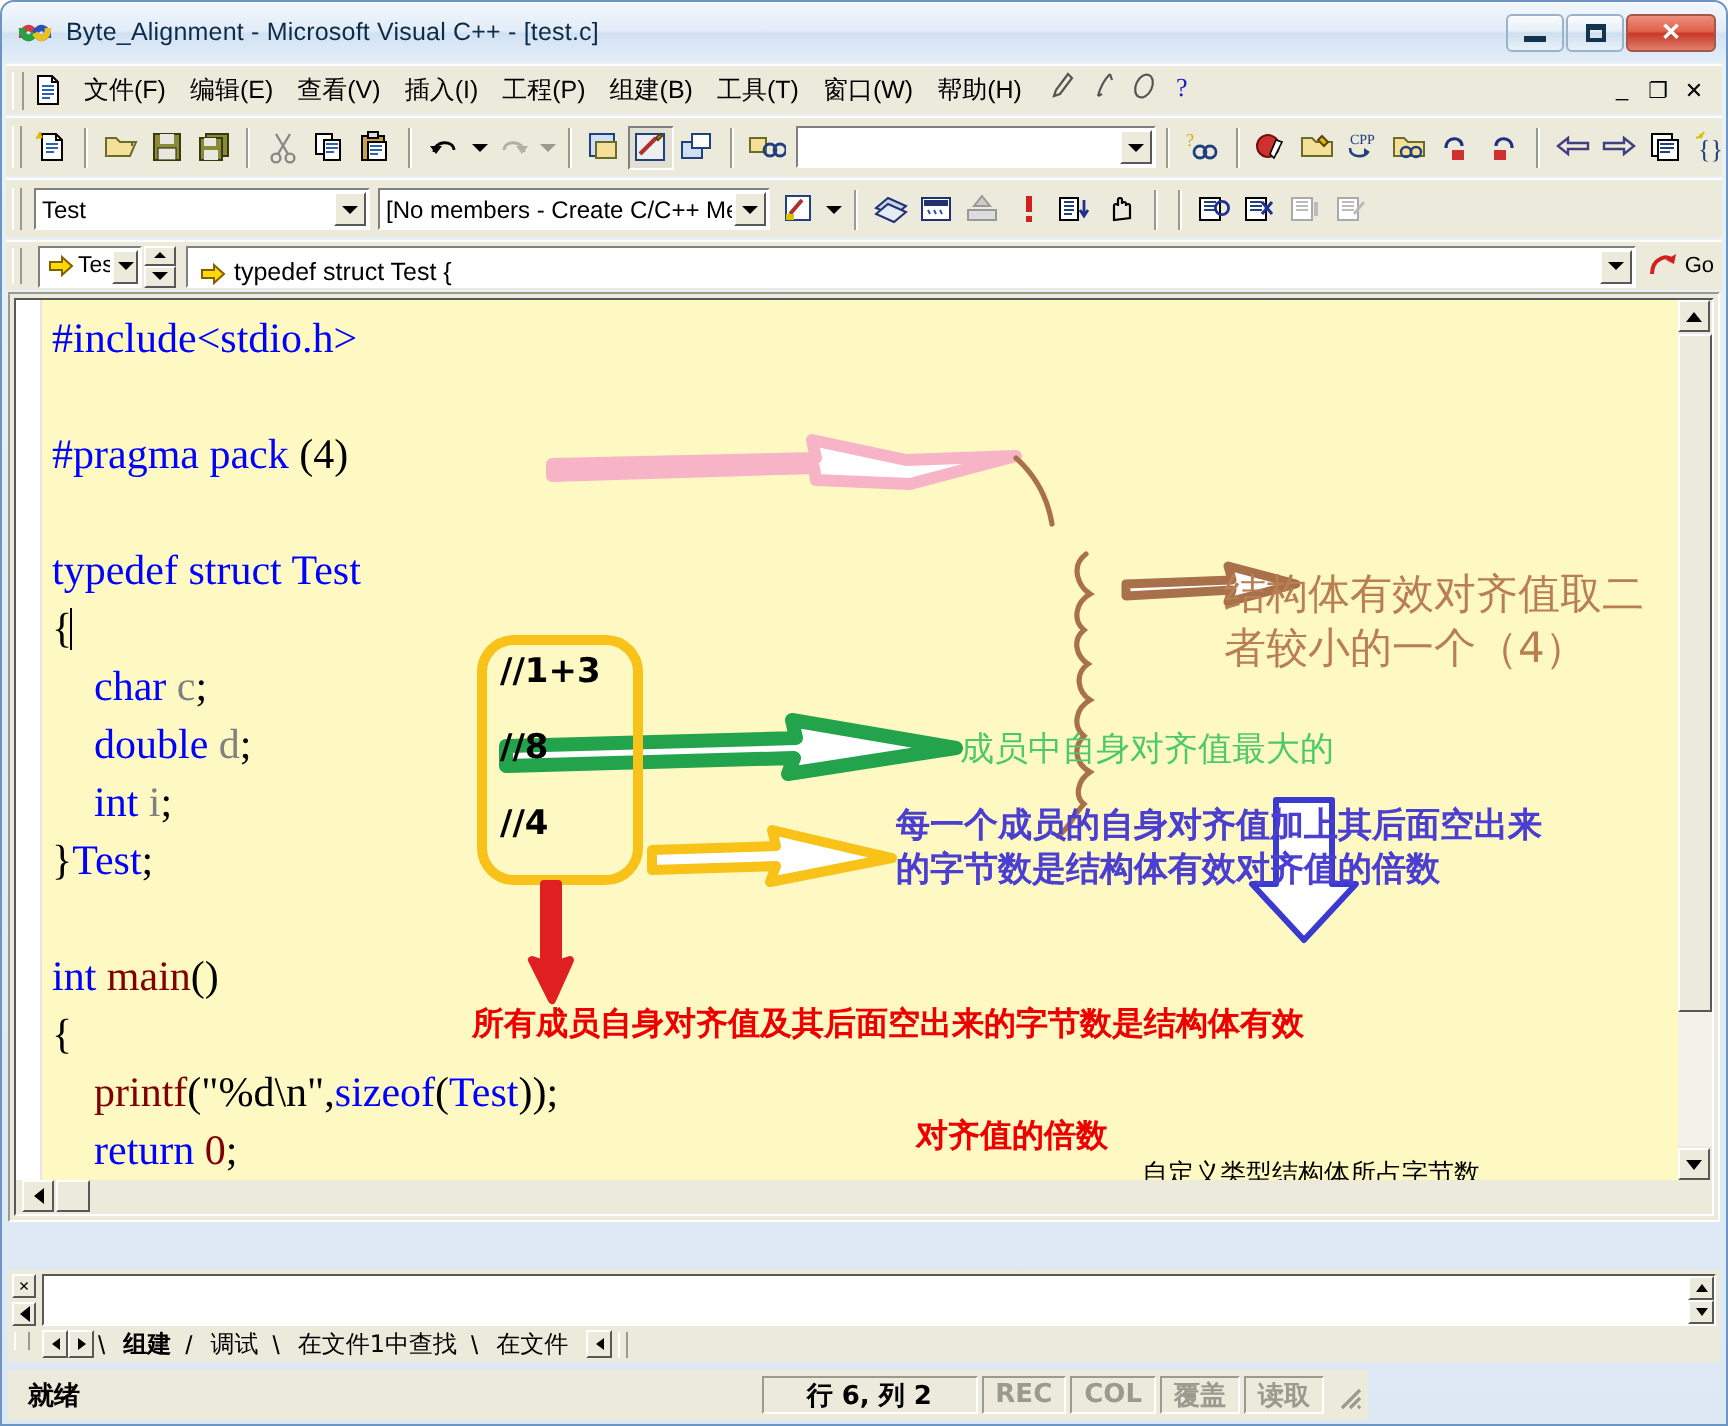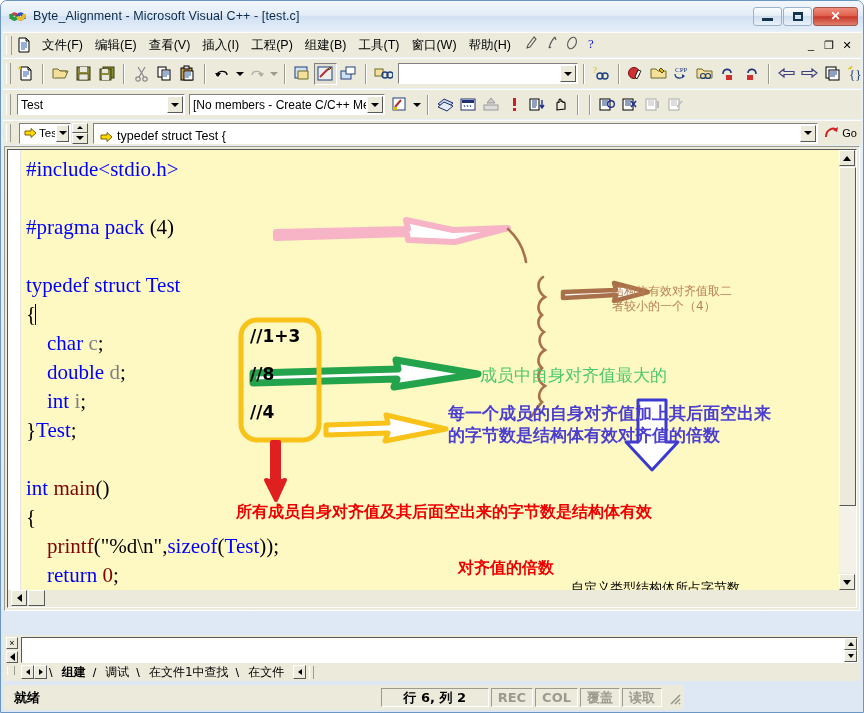--- a/index.html
+++ b/index.html
@@ -190,21 +190,21 @@
   .corner { position:absolute;right:0;bottom:0;width:17px;height:17px;background:#eceadb; }
   .arr { width:0;height:0; }
   .arr.up { border-left:4px solid transparent;border-right:4px solid transparent;border-bottom:5px solid #000; }
   .arr.down { border-left:4px solid transparent;border-right:4px solid transparent;border-top:5px solid #000; }
   .arr.left { border-top:4px solid transparent;border-bottom:4px solid transparent;border-right:5px solid #000; }
   .arr.right { border-top:4px solid transparent;border-bottom:4px solid transparent;border-left:5px solid #000; }
 
   
   .overlay { position:absolute; left:0; top:0; width:100%; height:100%; pointer-events:none; }
   .anno-text { position:absolute; white-space:pre; line-height:1.28; }
-  .anno-brown { color:#b97f52; font-size:12px; font-family:"DejaVu Sans", sans-serif; }
+  .anno-brown { color:#b97f52; font-size:21px; font-family:"DejaVu Sans", sans-serif; }
   .anno-green { color:#4dc96b; font-size:17px; font-family:"DejaVu Sans", sans-serif; }
   .anno-blue  { color:#4b3fd1; font-size:17px; font-weight:bold; font-family:"DejaVu Sans", sans-serif; }
   .anno-red   { color:#ee0000; font-size:16px; font-weight:bold; font-family:"DejaVu Sans", sans-serif; }
   .anno-black { color:#000; font-size:13px; font-family:"DejaVu Sans", sans-serif; }
   .note-box-text { position:absolute; font-family:"DejaVu Sans", sans-serif; font-size:17px;
     font-weight:bold; color:#000; }
 
   
   .output-pane {
     position:absolute; left:3px; top: 634px; width: 856px; height: 46px;

